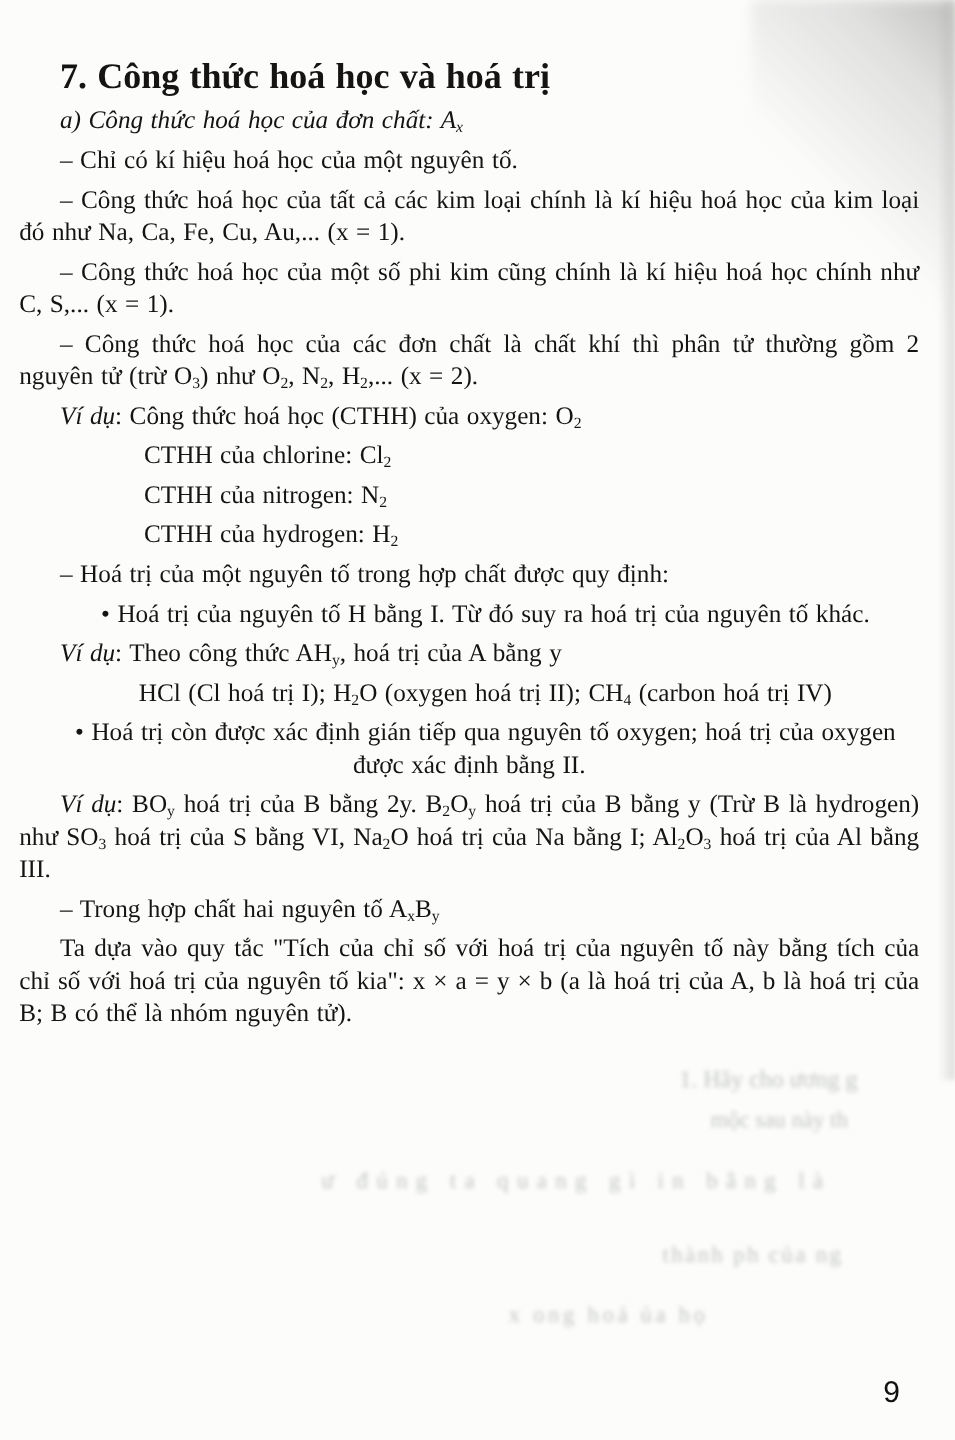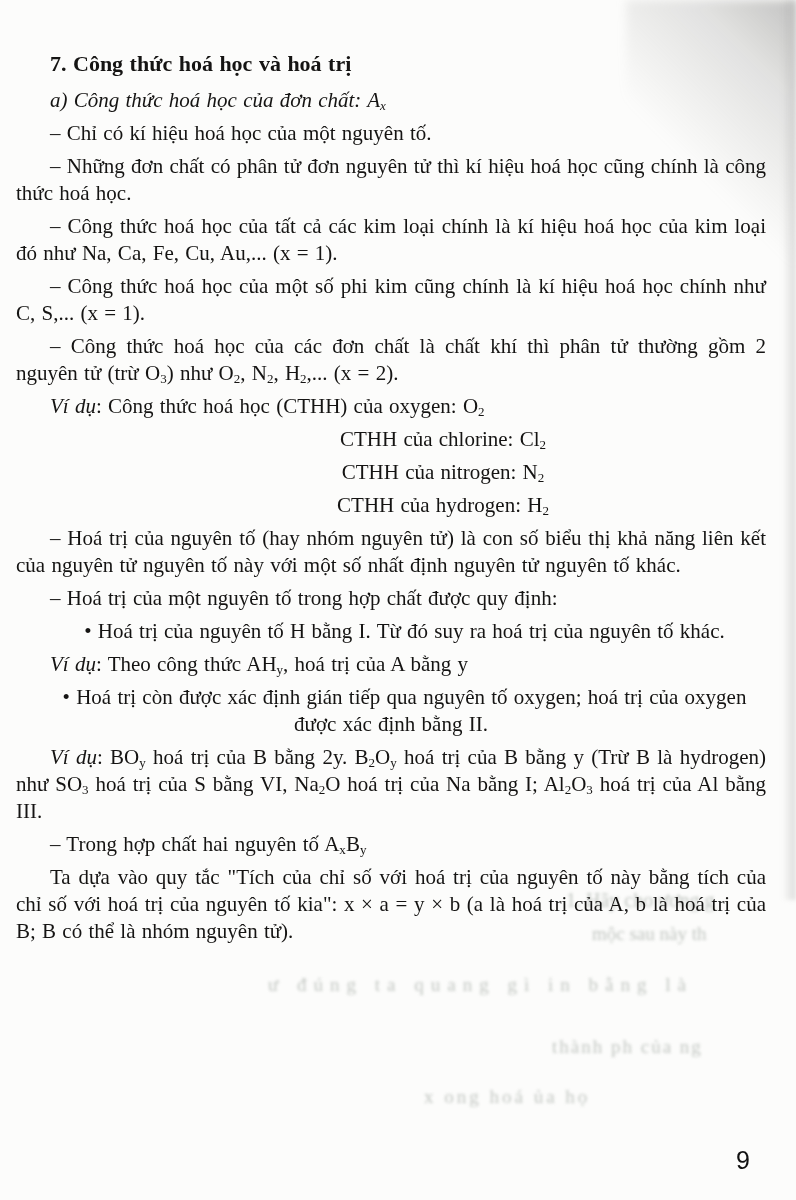--- a/index.html
+++ b/index.html
@@ -35,22 +35,22 @@
     width: 750px;
   }
   .blk {
     margin: 0 0 6px 0;
     font-size: 21px;
     line-height: 27px;
     text-indent: 34px;
     word-spacing: 1px;
   }
   .justify { text-align: justify; }
-  .heading { font-weight: bold; font-size: 22px; margin-bottom: 10px; }
-  .deep   { text-indent: 104px; text-align: center; }
+  .heading { font-weight: bold; font-size: 30px; margin-bottom: 10px; }
+  .deep   { text-indent: 104px; }
   .b      { text-indent: 27px; text-align: center; }
   .it     { font-style: italic; }
   sub {
     font-size: 0.62em;
     line-height: 0;
     vertical-align: -0.25em;
   }
   
   .bleed-layer { position: absolute; left: 0; top: 0; width: 796px; height: 1200px; pointer-events: none; }
   .frag {
@@ -86,31 +86,30 @@
     <span class="frag">mộc sau này th</span>
     <span class="frag">ư đúng ta quang gì in bằng là</span>
     <span class="frag">thành ph của ng</span>
     <span class="frag">x ong hoá ủa họ</span>
   </div>
 
 <main>
     <p class="blk heading">7. Công thức hoá học và hoá trị</p>
     <p class="blk"><span class="it">a) Công thức hoá học của đơn chất: A</span><sub class="it">x</sub></p>
     <p class="blk">– Chỉ có kí hiệu hoá học của một nguyên tố.</p>
-    <p class="blk justify">– Những đơn chất có phân tử đơn nguyên tử thì kí hiệu hoá học cũng chính là công thức hoá học.</p>
     <p class="blk justify">– Công thức hoá học của tất cả các kim loại chính là kí hiệu hoá học của kim loại đó như Na, Ca, Fe, Cu, Au,... (x = 1).</p>
     <p class="blk justify">– Công thức hoá học của một số phi kim cũng chính là kí hiệu hoá học chính như C, S,... (x = 1).</p>
     <p class="blk justify">– Công thức hoá học của các đơn chất là chất khí thì phân tử thường gồm 2 nguyên tử (trừ O<sub>3</sub>) như O<sub>2</sub>, N<sub>2</sub>, H<sub>2</sub>,... (x = 2).</p>
     <p class="blk"><span class="it">Ví dụ</span>: Công thức hoá học (CTHH) của oxygen: O<sub>2</sub></p>
     <p class="blk deep">CTHH của chlorine: Cl<sub>2</sub></p>
     <p class="blk deep">CTHH của nitrogen: N<sub>2</sub></p>
     <p class="blk deep">CTHH của hydrogen: H<sub>2</sub></p>
-    <p class="blk justify">– Hoá trị của nguyên tố (hay nhóm nguyên tử) là con số biểu thị khả năng liên kết của nguyên tử nguyên tố này với một số nhất định nguyên tử nguyên tố khác.</p>
     <p class="blk">– Hoá trị của một nguyên tố trong hợp chất được quy định:</p>
     <p class="blk b">• Hoá trị của nguyên tố H bằng I. Từ đó suy ra hoá trị của nguyên tố khác.</p>
     <p class="blk"><span class="it">Ví dụ</span>: Theo công thức AH<sub>y</sub>, hoá trị của A bằng y</p>
+    <p class="blk b">HCl (Cl hoá trị I); H<sub>2</sub>O (oxygen hoá trị II); CH<sub>4</sub> (carbon hoá trị IV)</p>
     <p class="blk b justify">• Hoá trị còn được xác định gián tiếp qua nguyên tố oxygen; hoá trị của oxygen được xác định bằng II.</p>
     <p class="blk justify"><span class="it">Ví dụ</span>: BO<sub>y</sub> hoá trị của B bằng 2y. B<sub>2</sub>O<sub>y</sub> hoá trị của B bằng y (Trừ B là hydrogen) như SO<sub>3</sub> hoá trị của S bằng VI, Na<sub>2</sub>O hoá trị của Na bằng I; Al<sub>2</sub>O<sub>3</sub> hoá trị của Al bằng III.</p>
     <p class="blk">– Trong hợp chất hai nguyên tố A<sub>x</sub>B<sub>y</sub></p>
     <p class="blk justify">Ta dựa vào quy tắc "Tích của chỉ số với hoá trị của nguyên tố này bằng tích của chỉ số với hoá trị của nguyên tố kia": x × a = y × b (a là hoá trị của A, b là hoá trị của B; B có thể là nhóm nguyên tử).</p>
   </main>
 
 <div class="page-number">9</div>
 
 </body></html>

